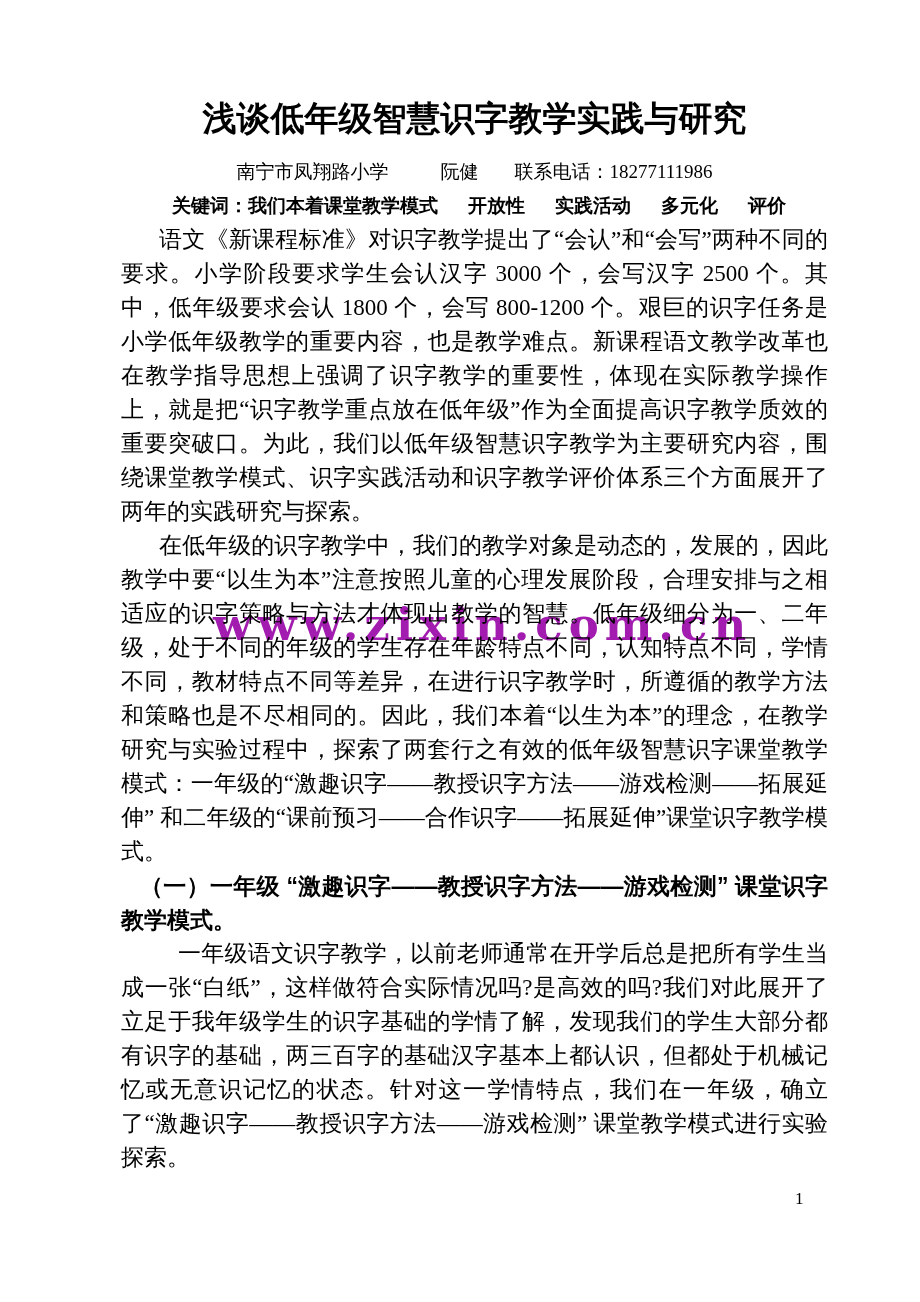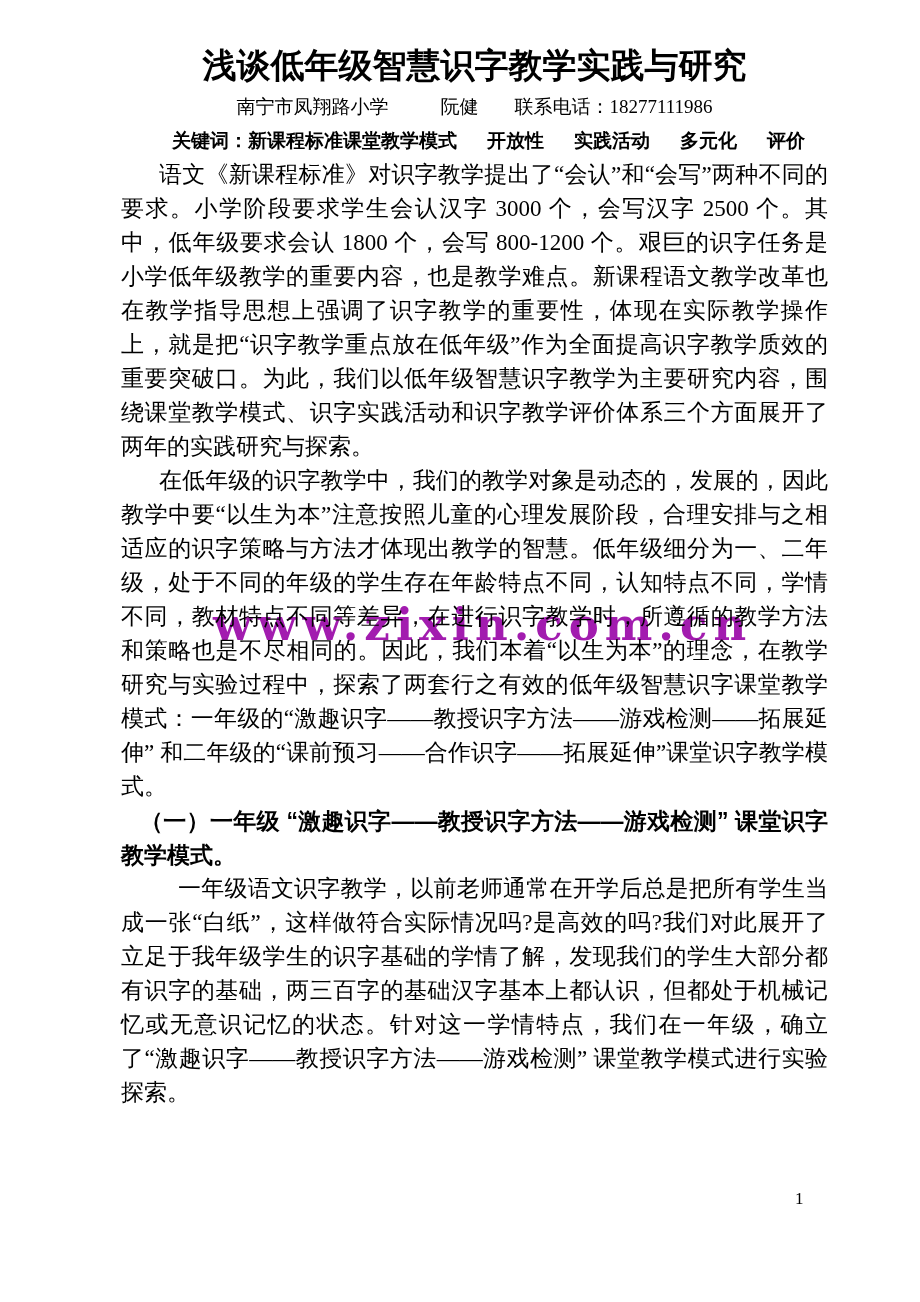--- a/index.html
+++ b/index.html
@@ -29,29 +29,30 @@
     user-select: none;
   }
   .content {
     position: absolute;
     left: 121px;
     top: 0;
     width: 707px;
     z-index: 1;
   }
   .title {
-    margin-top: 42px;
+    margin-top: 95px;
     text-align: center;
     font-family: "Liberation Serif", "DejaVu Serif", serif;
     font-size: 34px;
     font-weight: bold;
     line-height: 48px;
     white-space: nowrap;
   }
   .byline {
+    margin-top: 12px;
     text-align: center;
     font-family: "Liberation Serif", "DejaVu Serif", serif;
     font-size: 19px;
     line-height: 34px;
     white-space: nowrap;
   }
   .byline .gap-a { display: inline-block; width: 52px; }
   .byline .gap-b { display: inline-block; width: 36px; }
   .keywords {
     font-family: "Liberation Sans", "DejaVu Sans", sans-serif;
@@ -100,21 +101,21 @@
 <div class="page">
 
   <div class="watermark">www.zixin.com.cn</div>
 
   <div class="content">
 
     <div class="title">浅谈低年级智慧识字教学实践与研究</div>
 
     <div class="byline"><span>南宁市凤翔路小学</span><span class="gap-a"></span><span>阮健</span><span class="gap-b"></span><span>联系电话：</span><span>18277111986</span></div>
 
-    <div class="keywords"><span>关键词：</span><span class="kw-item" style="margin-left:0">新课程标准</span><span class="kw-item">课堂教学模式</span><span class="kw-item wide">开放性</span><span class="kw-item wide">实践活动</span><span class="kw-item wide">多元化</span><span class="kw-item wide">评价</span></div>
+    <div class="keywords"><span>关键词：</span><span class="kw-item" style="margin-left:0">我们本着</span><span class="kw-item">课堂教学模式</span><span class="kw-item wide">开放性</span><span class="kw-item wide">实践活动</span><span class="kw-item wide">多元化</span><span class="kw-item wide">评价</span></div>
 
     <p class="body">语文《新课程标准》对识字教学提出了“会认”和“会写”两种不同的要求。小学阶段要求学生会认汉字 3000 个，会写汉字 2500 个。其中，低年级要求会认 1800 个，会写 800-1200 个。艰巨的识字任务是小学低年级教学的重要内容，也是教学难点。新课程语文教学改革也在教学指导思想上强调了识字教学的重要性，体现在实际教学操作上，就是把“识字教学重点放在低年级”作为全面提高识字教学质效的重要突破口。为此，我们以低年级智慧识字教学为主要研究内容，围绕课堂教学模式、识字实践活动和识字教学评价体系三个方面展开了两年的实践研究与探索。</p>
 
 
     <p class="body">在低年级的识字教学中，我们的教学对象是动态的，发展的，因此教学中要“以生为本”注意按照儿童的心理发展阶段，合理安排与之相适应的识字策略与方法才体现出教学的智慧。低年级细分为一、二年级，处于不同的年级的学生存在年龄特点不同，认知特点不同，学情不同，教材特点不同等差异，在进行识字教学时，所遵循的教学方法和策略也是不尽相同的。因此，我们本着“以生为本”的理念，在教学研究与实验过程中，探索了两套行之有效的低年级智慧识字课堂教学模式：一年级的“激趣识字——教授识字方法——游戏检测——拓展延伸” 和二年级的“课前预习——合作识字——拓展延伸”课堂识字教学模式。</p>
 
     <p class="heading paren-indent">（一）一年级 “激趣识字——教授识字方法——游戏检测” 课堂识字教学模式。</p>
 
     <p class="body deep-indent">一年级语文识字教学，以前老师通常在开学后总是把所有学生当成一张“白纸”，这样做符合实际情况吗?是高效的吗?我们对此展开了立足于我年级学生的识字基础的学情了解，发现我们的学生大部分都有识字的基础，两三百字的基础汉字基本上都认识，但都处于机械记忆或无意识记忆的状态。针对这一学情特点，我们在一年级，确立了“激趣识字——教授识字方法——游戏检测” 课堂教学模式进行实验探索。</p>
 

